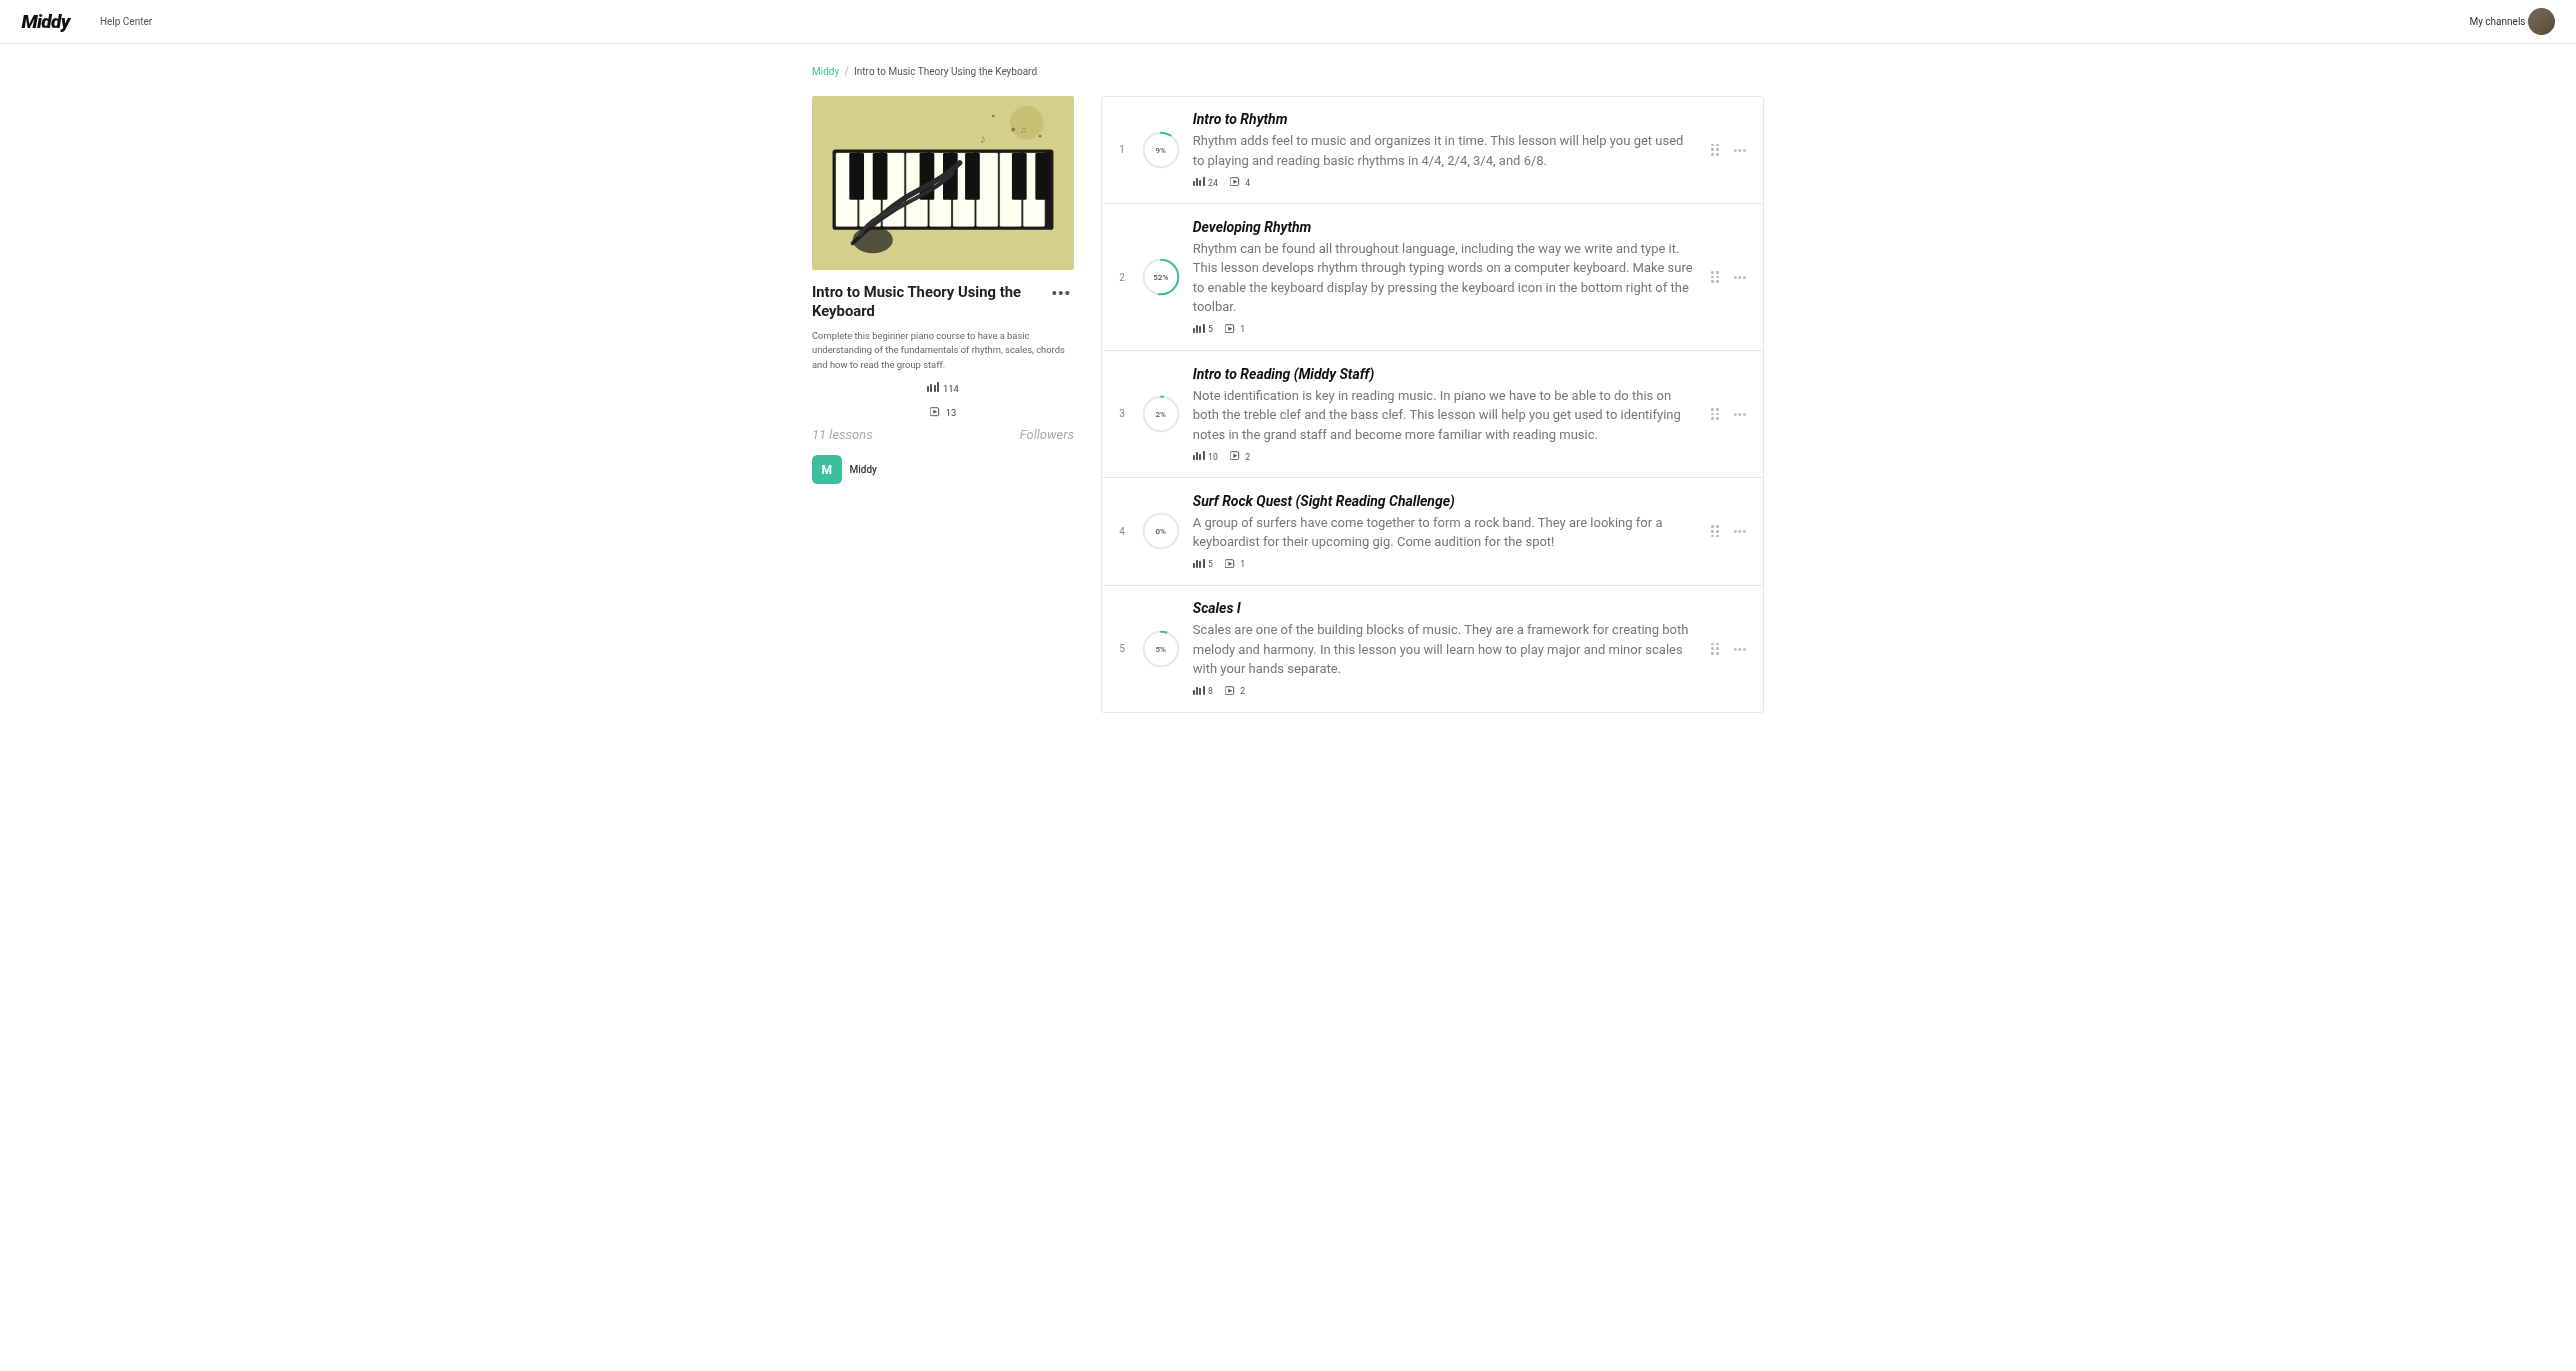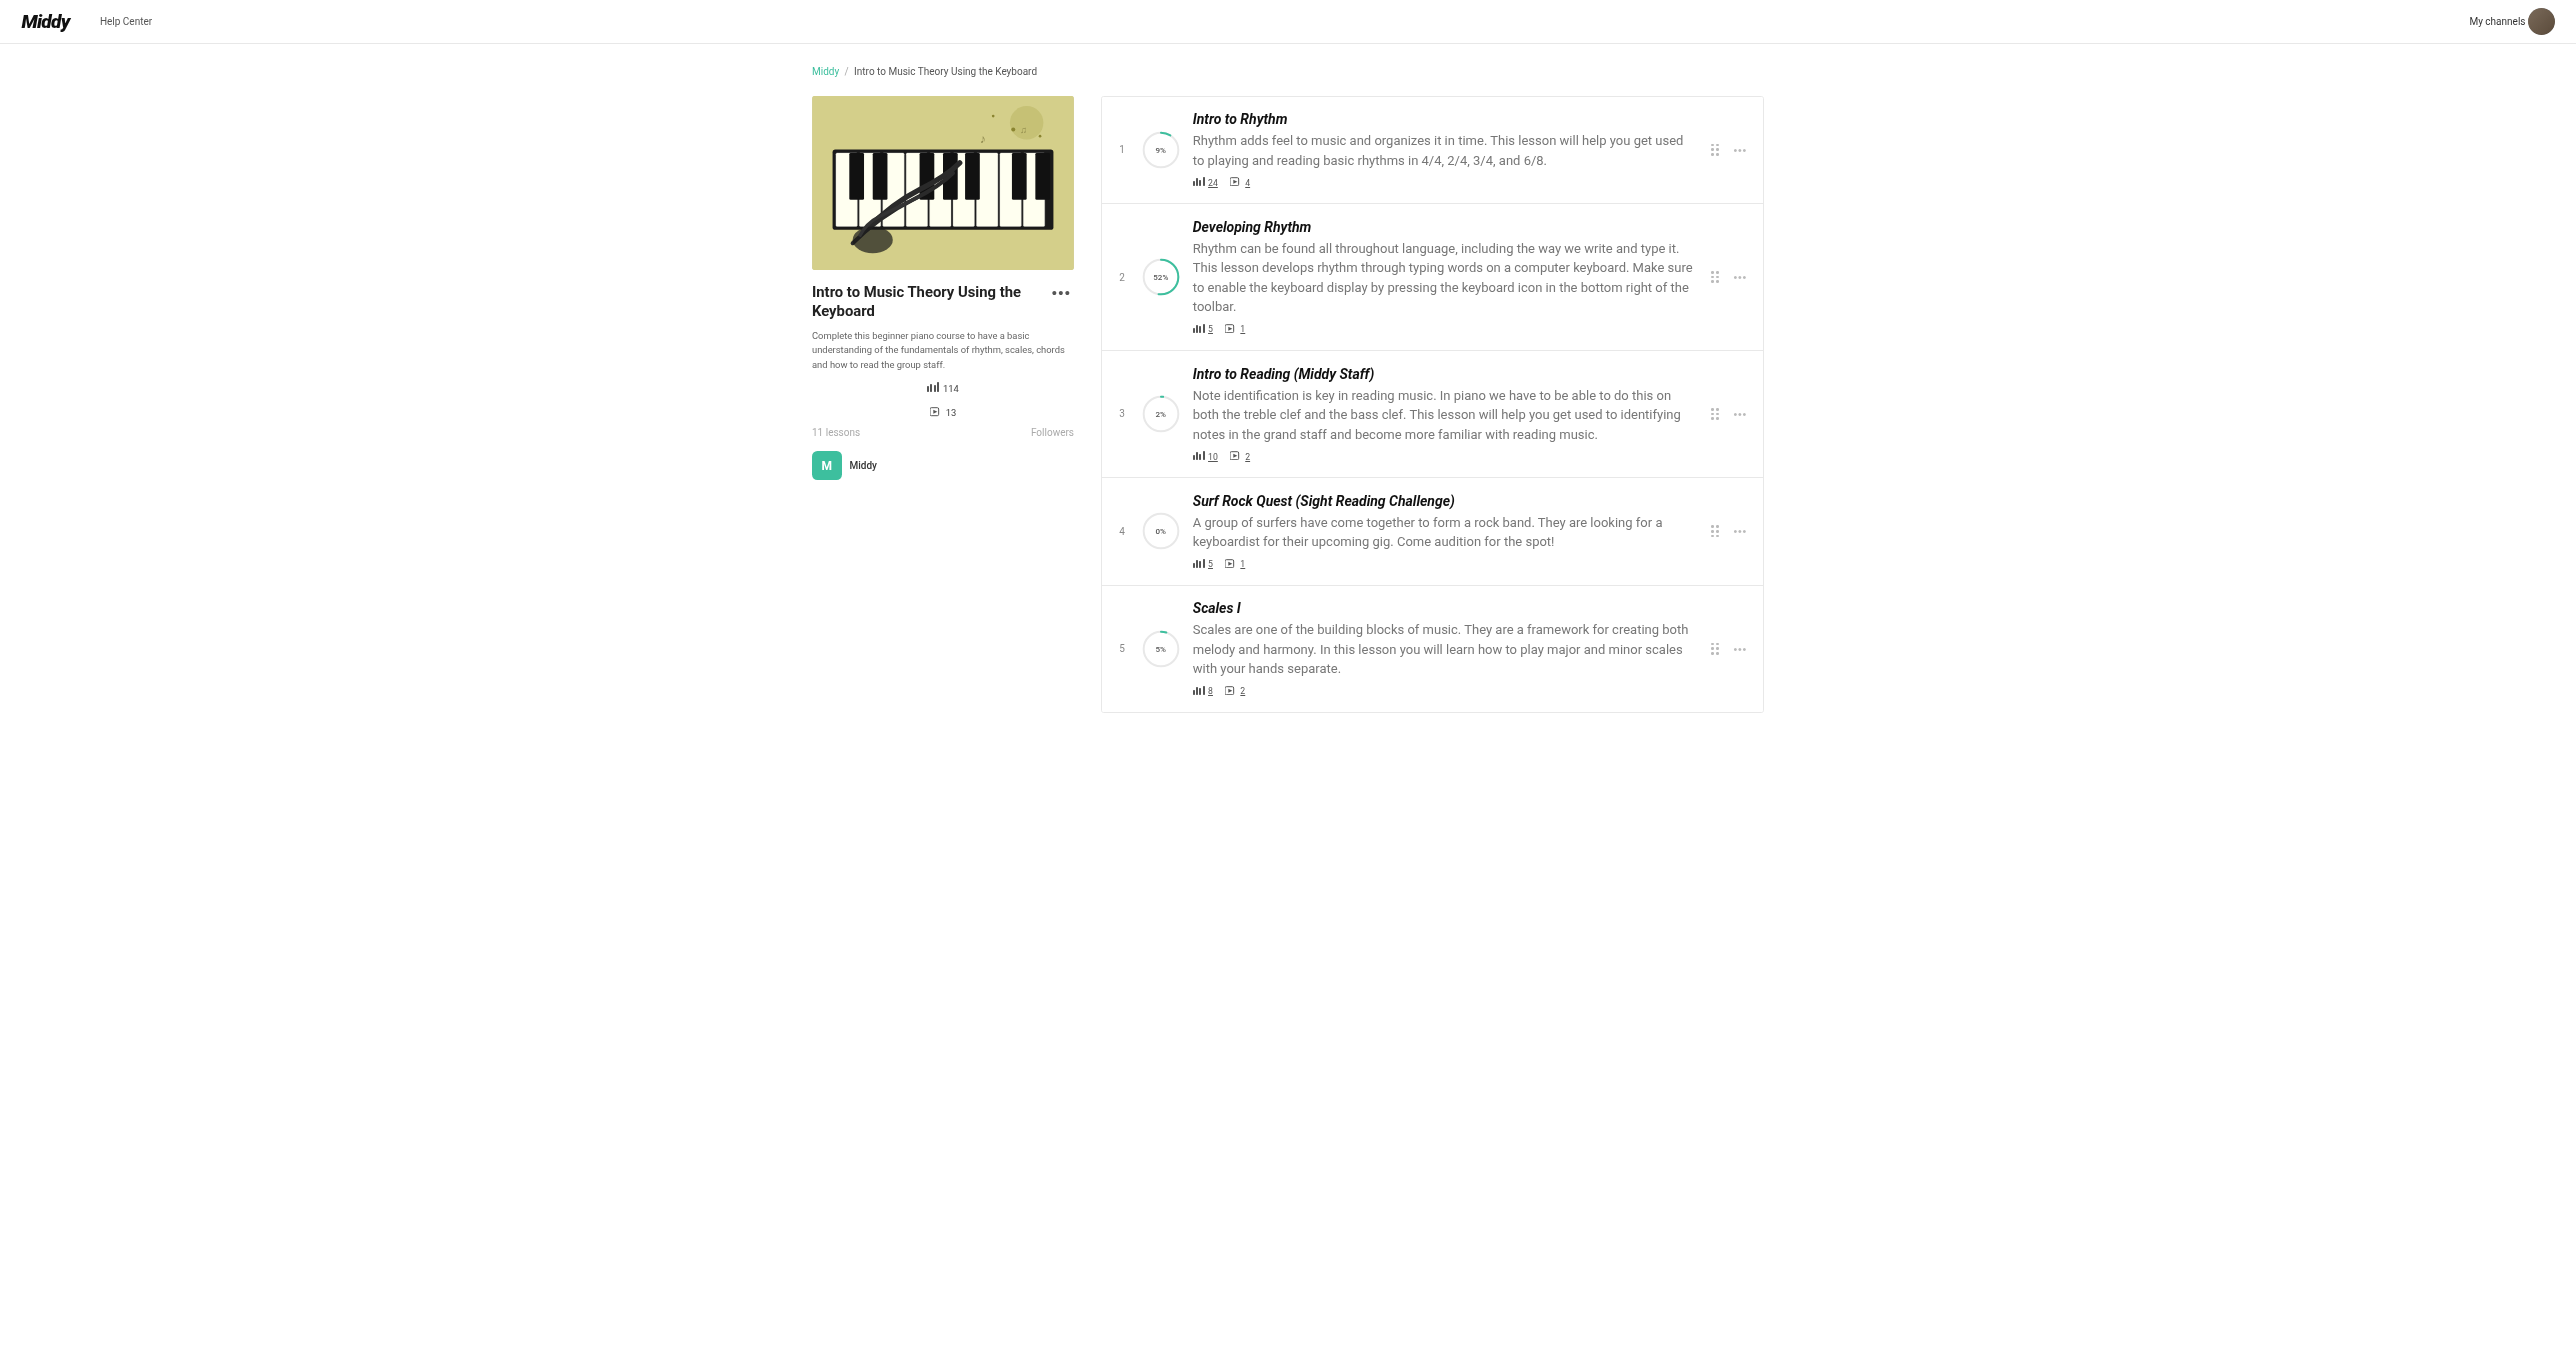--- a/index.html
+++ b/index.html
@@ -158,23 +158,24 @@
     }
     .stat-item {
       display: flex;
       align-items: center;
       gap: 4px;
     }
     .course-meta {
       display: flex;
       align-items: center;
       justify-content: space-between;
-      font-size: 10px;
+      font-size: 13px;
       color: #aaa;
       margin-bottom: 13.4px;
+      font-style: italic;
     }
     .author-row {
       display: flex;
       align-items: center;
       gap: 8px;
       margin-top: 8px;
     }
     .author-avatar {
       width: 29.5px;
       height: 29.5px;
@@ -271,21 +272,20 @@
       display: flex;
       align-items: center;
       gap: 12px;
       font-size: 8.7px;
       color: #555;
     }
     .lesson-stat {
       display: flex;
       align-items: center;
       gap: 3.4px;
-      text-decoration: underline;
     }
     .lesson-actions {
       display: flex;
       align-items: center;
       gap: 9.4px;
       flex-shrink: 0;
     }
     .grid-icon-btn, .dots-icon-btn {
       background: none;
       border: none;

